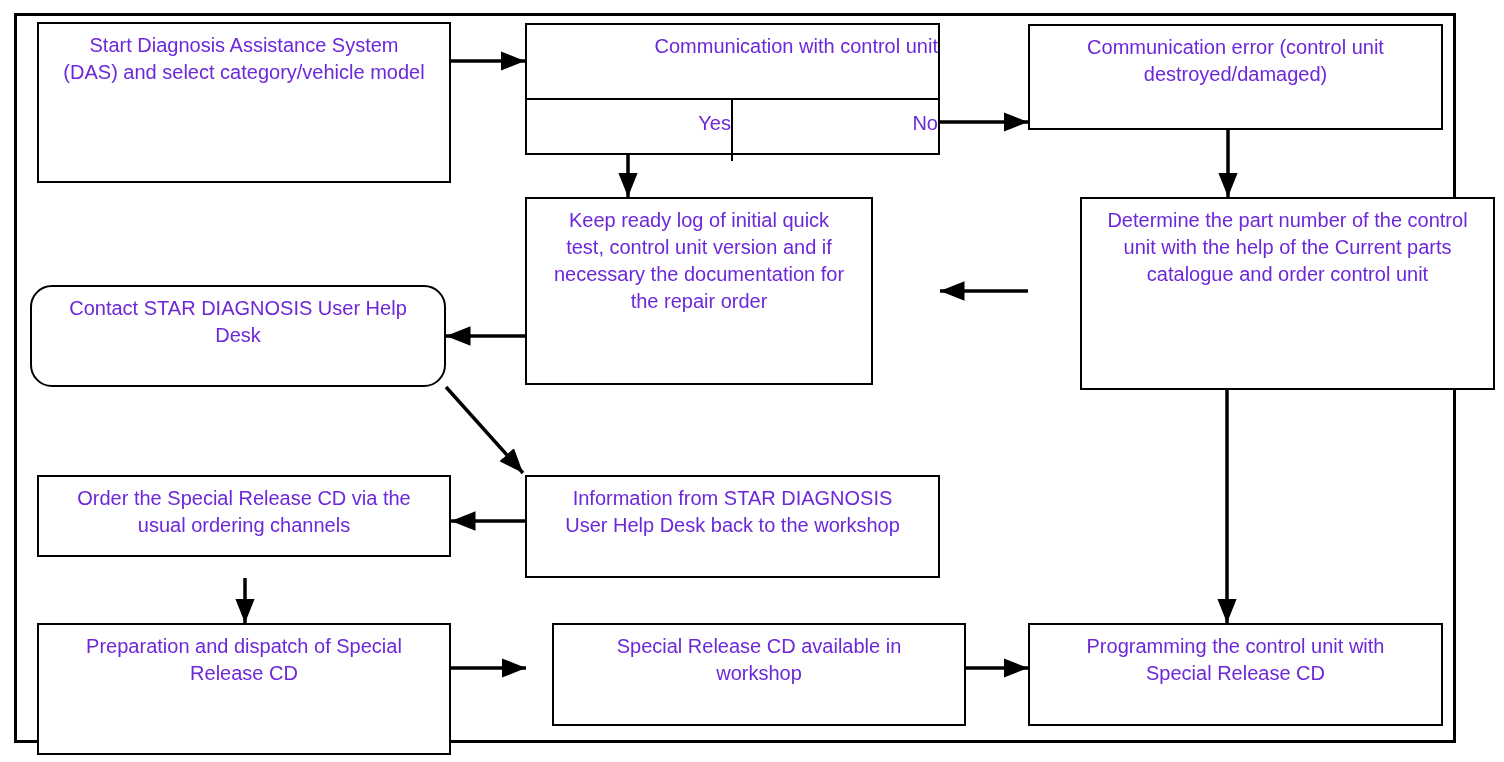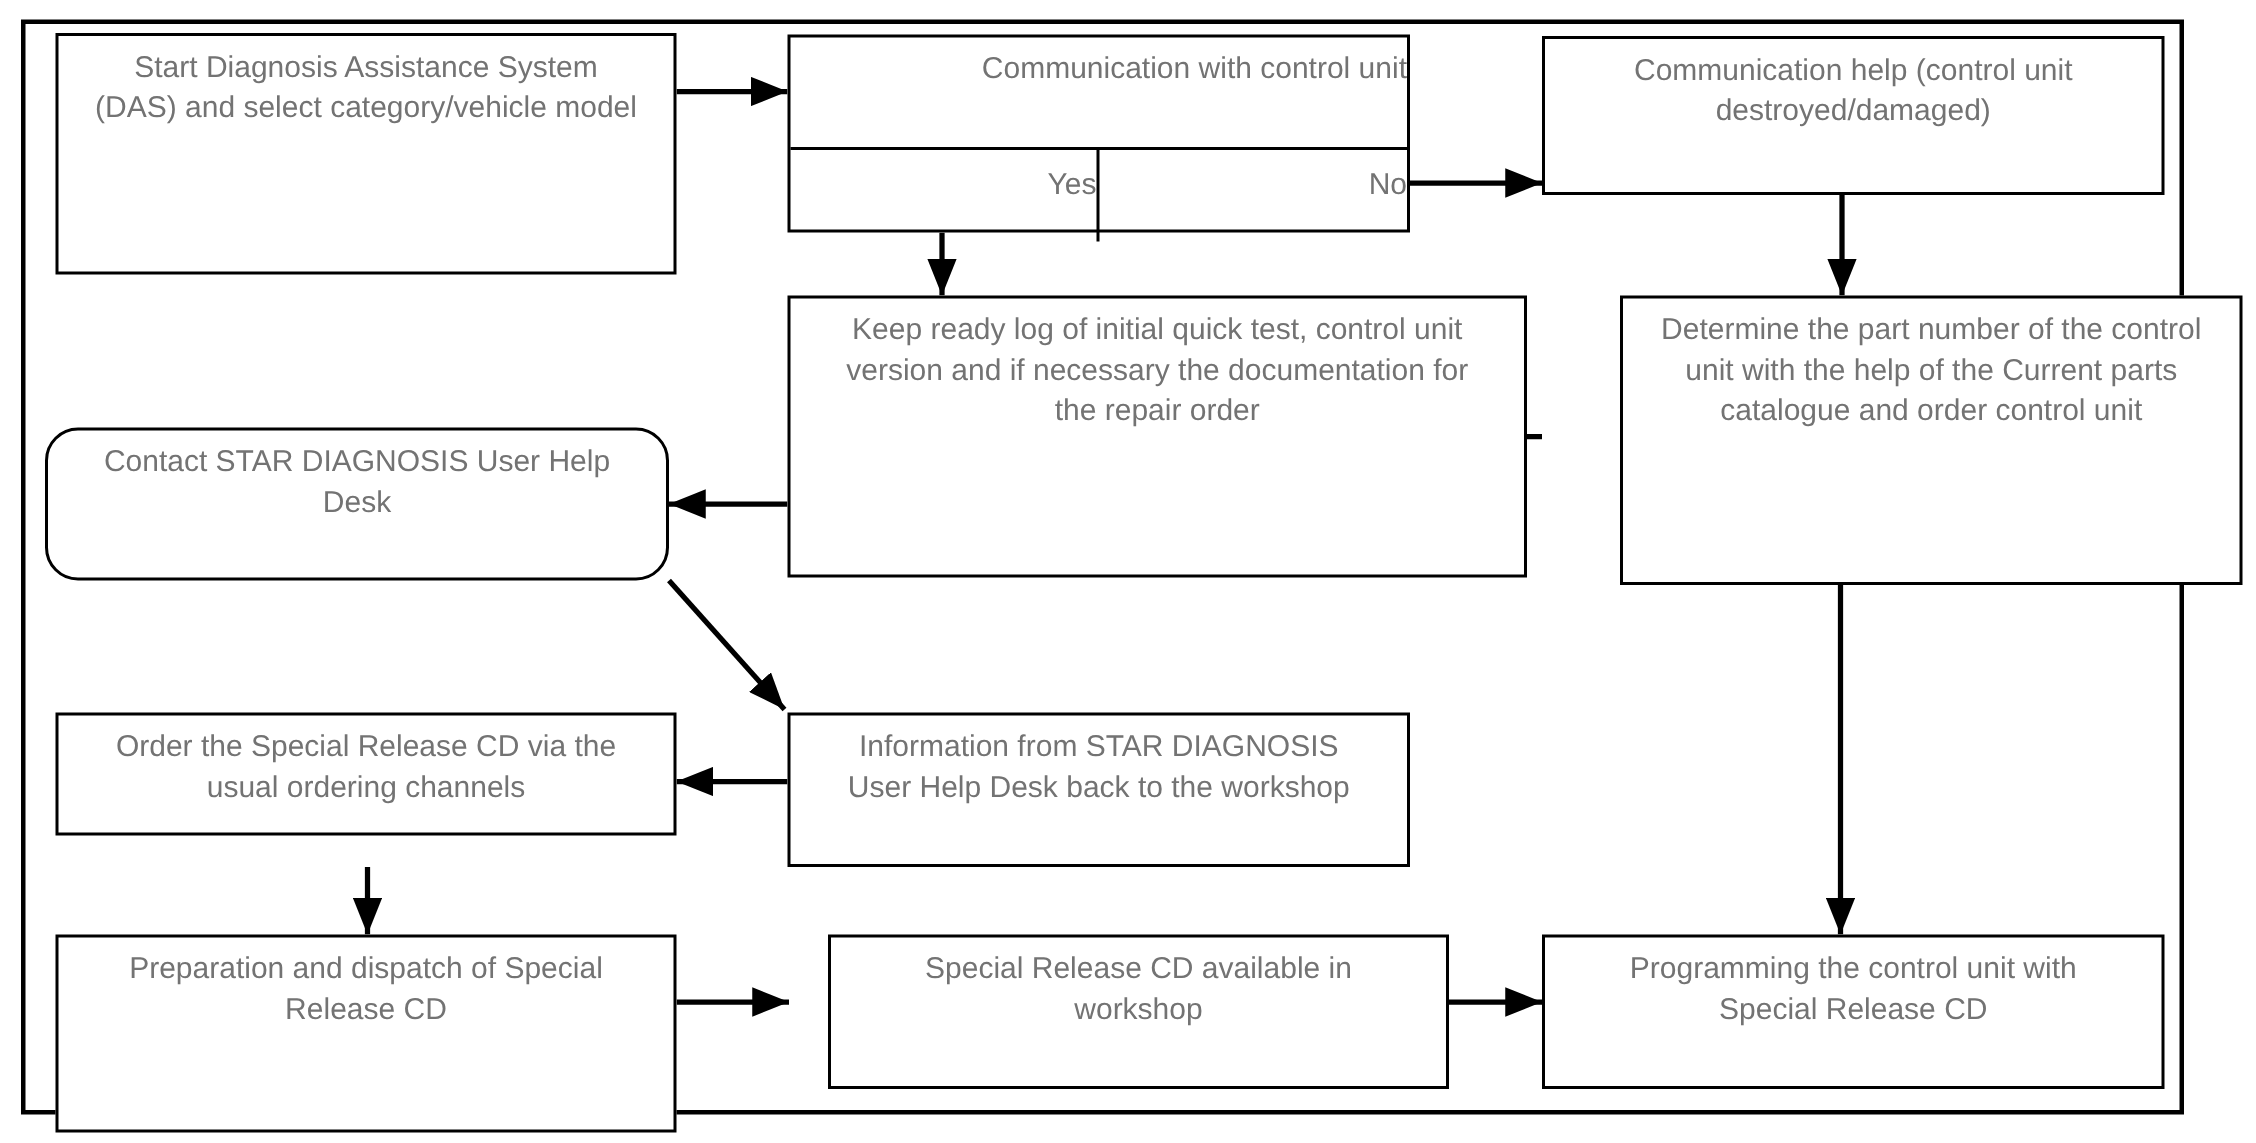--- a/index.html
+++ b/index.html
@@ -2,21 +2,21 @@
 <html><head>
 <meta charset="utf-8">
 <style>
   html, body { margin: 0; padding: 0; background: #ffffff; }
   .canvas {
     position: relative;
     width: 1504px;
     height: 762px;
     background: #ffffff;
     font-family: "Liberation Sans", sans-serif;
-    color: #737373;
+    color: #6d28d9;
     overflow: hidden;
   }
   .frame {
     position: absolute;
     left: 14px; top: 13px;
     width: 1442px; height: 730px;
     border: 3px solid #000000;
     box-sizing: border-box;
   }
   .node {
@@ -35,21 +35,21 @@
 
   .comm-check  { left: 525px;  top: 23px;  width: 415px; height: 132px; text-align: right; }
   .comm-header { height: 65px; border-bottom: 2px solid #000000; padding-top: 8px; box-sizing: content-box; }
   .decision-row { display: flex; height: 61px; }
   .decision-cell { padding-top: 10px; box-sizing: border-box; }
   .cell-yes { width: 206px; border-right: 2px solid #000000; }
   .cell-no  { flex: 1; }
 
   .comm-error  { left: 1028px; top: 24px;  width: 415px; height: 106px; }
 
-  .keep-ready  { left: 525px;  top: 197px; width: 493px; height: 188px; text-align: center; }
+  .keep-ready  { left: 525px;  top: 197px; width: 348px; height: 188px; text-align: center; }
   .keep-ready .label { padding: 8px 25px 0 25px; }
 
   .determine   { left: 1080px; top: 197px; width: 415px; height: 193px; }
   .determine .label { padding: 8px 15px 0 15px; }
 
   .contact     { left: 30px;   top: 285px; width: 416px; height: 102px; border-radius: 22px; }
   .contact .label { padding: 8px 26px 0 26px; }
 
   .info-back   { left: 525px;  top: 475px; width: 415px; height: 103px; }
   .info-back .label { padding: 8px 30px 0 30px; }
@@ -107,21 +107,21 @@
 
   <div class="node comm-check">
     <div class="comm-header">Communication with control unit</div>
     <div class="decision-row">
       <div class="decision-cell cell-yes">Yes</div>
       <div class="decision-cell cell-no">No</div>
     </div>
   </div>
 
   <div class="node comm-error">
-    <div class="label">Communication help (control unit destroyed/damaged)</div>
+    <div class="label">Communication error (control unit destroyed/damaged)</div>
   </div>
 
   <div class="node keep-ready">
     <div class="label">Keep ready log of initial quick test, control unit version and if necessary the documentation for the repair order</div>
   </div>
 
   <div class="node determine">
     <div class="label">Determine the part number of the control unit with the help of the Current parts catalogue and order control unit</div>
   </div>
 

